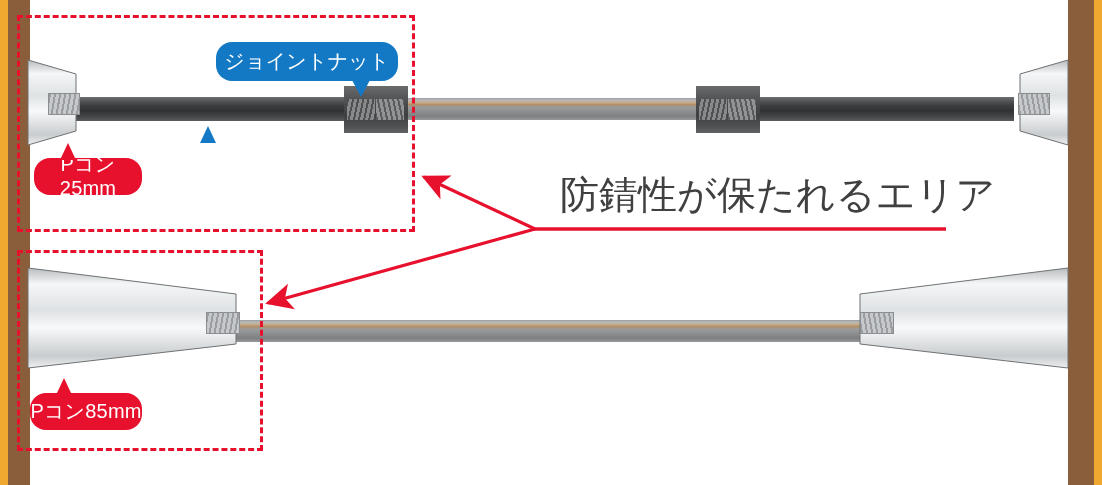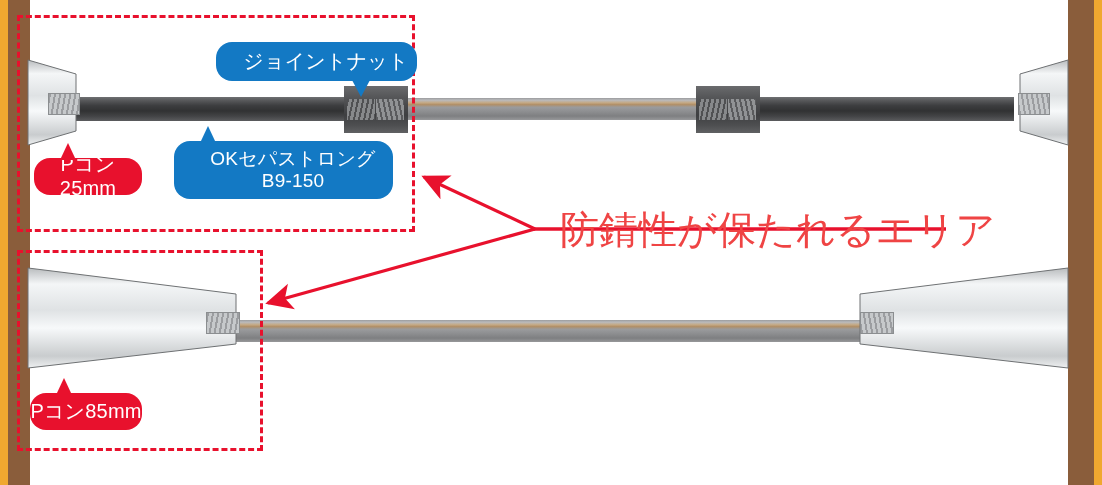--- a/index.html
+++ b/index.html
@@ -57,30 +57,29 @@
     position:absolute;
     display:flex;align-items:center;justify-content:center;
     text-align:center;
     color:#ffffff;
     border-radius:16px;
     line-height:1.18;
     white-space:pre-line;
     letter-spacing:.2px;
   }
   .label-red{background:#e8112d;}
-  .label-blue{background:#1379c4;padding-left:19px;}
+  .label-blue{background:#1379c4;}
 
   .tail{position:absolute;width:0;height:0;}
 
   
   .anno-text{
     position:absolute;
-    color:#ef4444;
+    color:#404040;
     white-space:nowrap;
-    margin-top:35px;
   }
 
   .arrow-svg{position:absolute;left:0;top:0;width:1102px;height:485px;
              pointer-events:none;overflow:visible;}
 </style>
 </head>
 <body>
 
 <div id="stage">
 
@@ -213,22 +212,20 @@
   </svg>
 
   <div class="anno-text" style="left:560px;top:168px;font-size:39px;">防錆性が保たれるエリア</div>
 
   <div class="label label-blue" style="left:216px;top:42px;width:182px;height:39px;font-size:20px;">ジョイントナット</div>
   <div class="tail" style="left:352px;top:80px;
               border-left:9px solid transparent;
               border-right:9px solid transparent;
               border-top:17px solid #1379c4;"></div>
 
-  <div class="label label-blue" style="left:174px;top:141px;width:200px;height:58px;font-size:19px;">OKセパストロング
-B9-150</div>
   <div class="tail" style="left:200px;top:126px;
               border-left:8px solid transparent;
               border-right:8px solid transparent;
               border-bottom:17px solid #1379c4;"></div>
 
   <div class="label label-red" style="left:34px;top:158px;width:108px;height:37px;font-size:20px;">Pコン25mm</div>
   <div class="tail" style="left:60px;top:143px;
               border-left:8px solid transparent;
               border-right:8px solid transparent;
               border-bottom:17px solid #e8112d;"></div>

